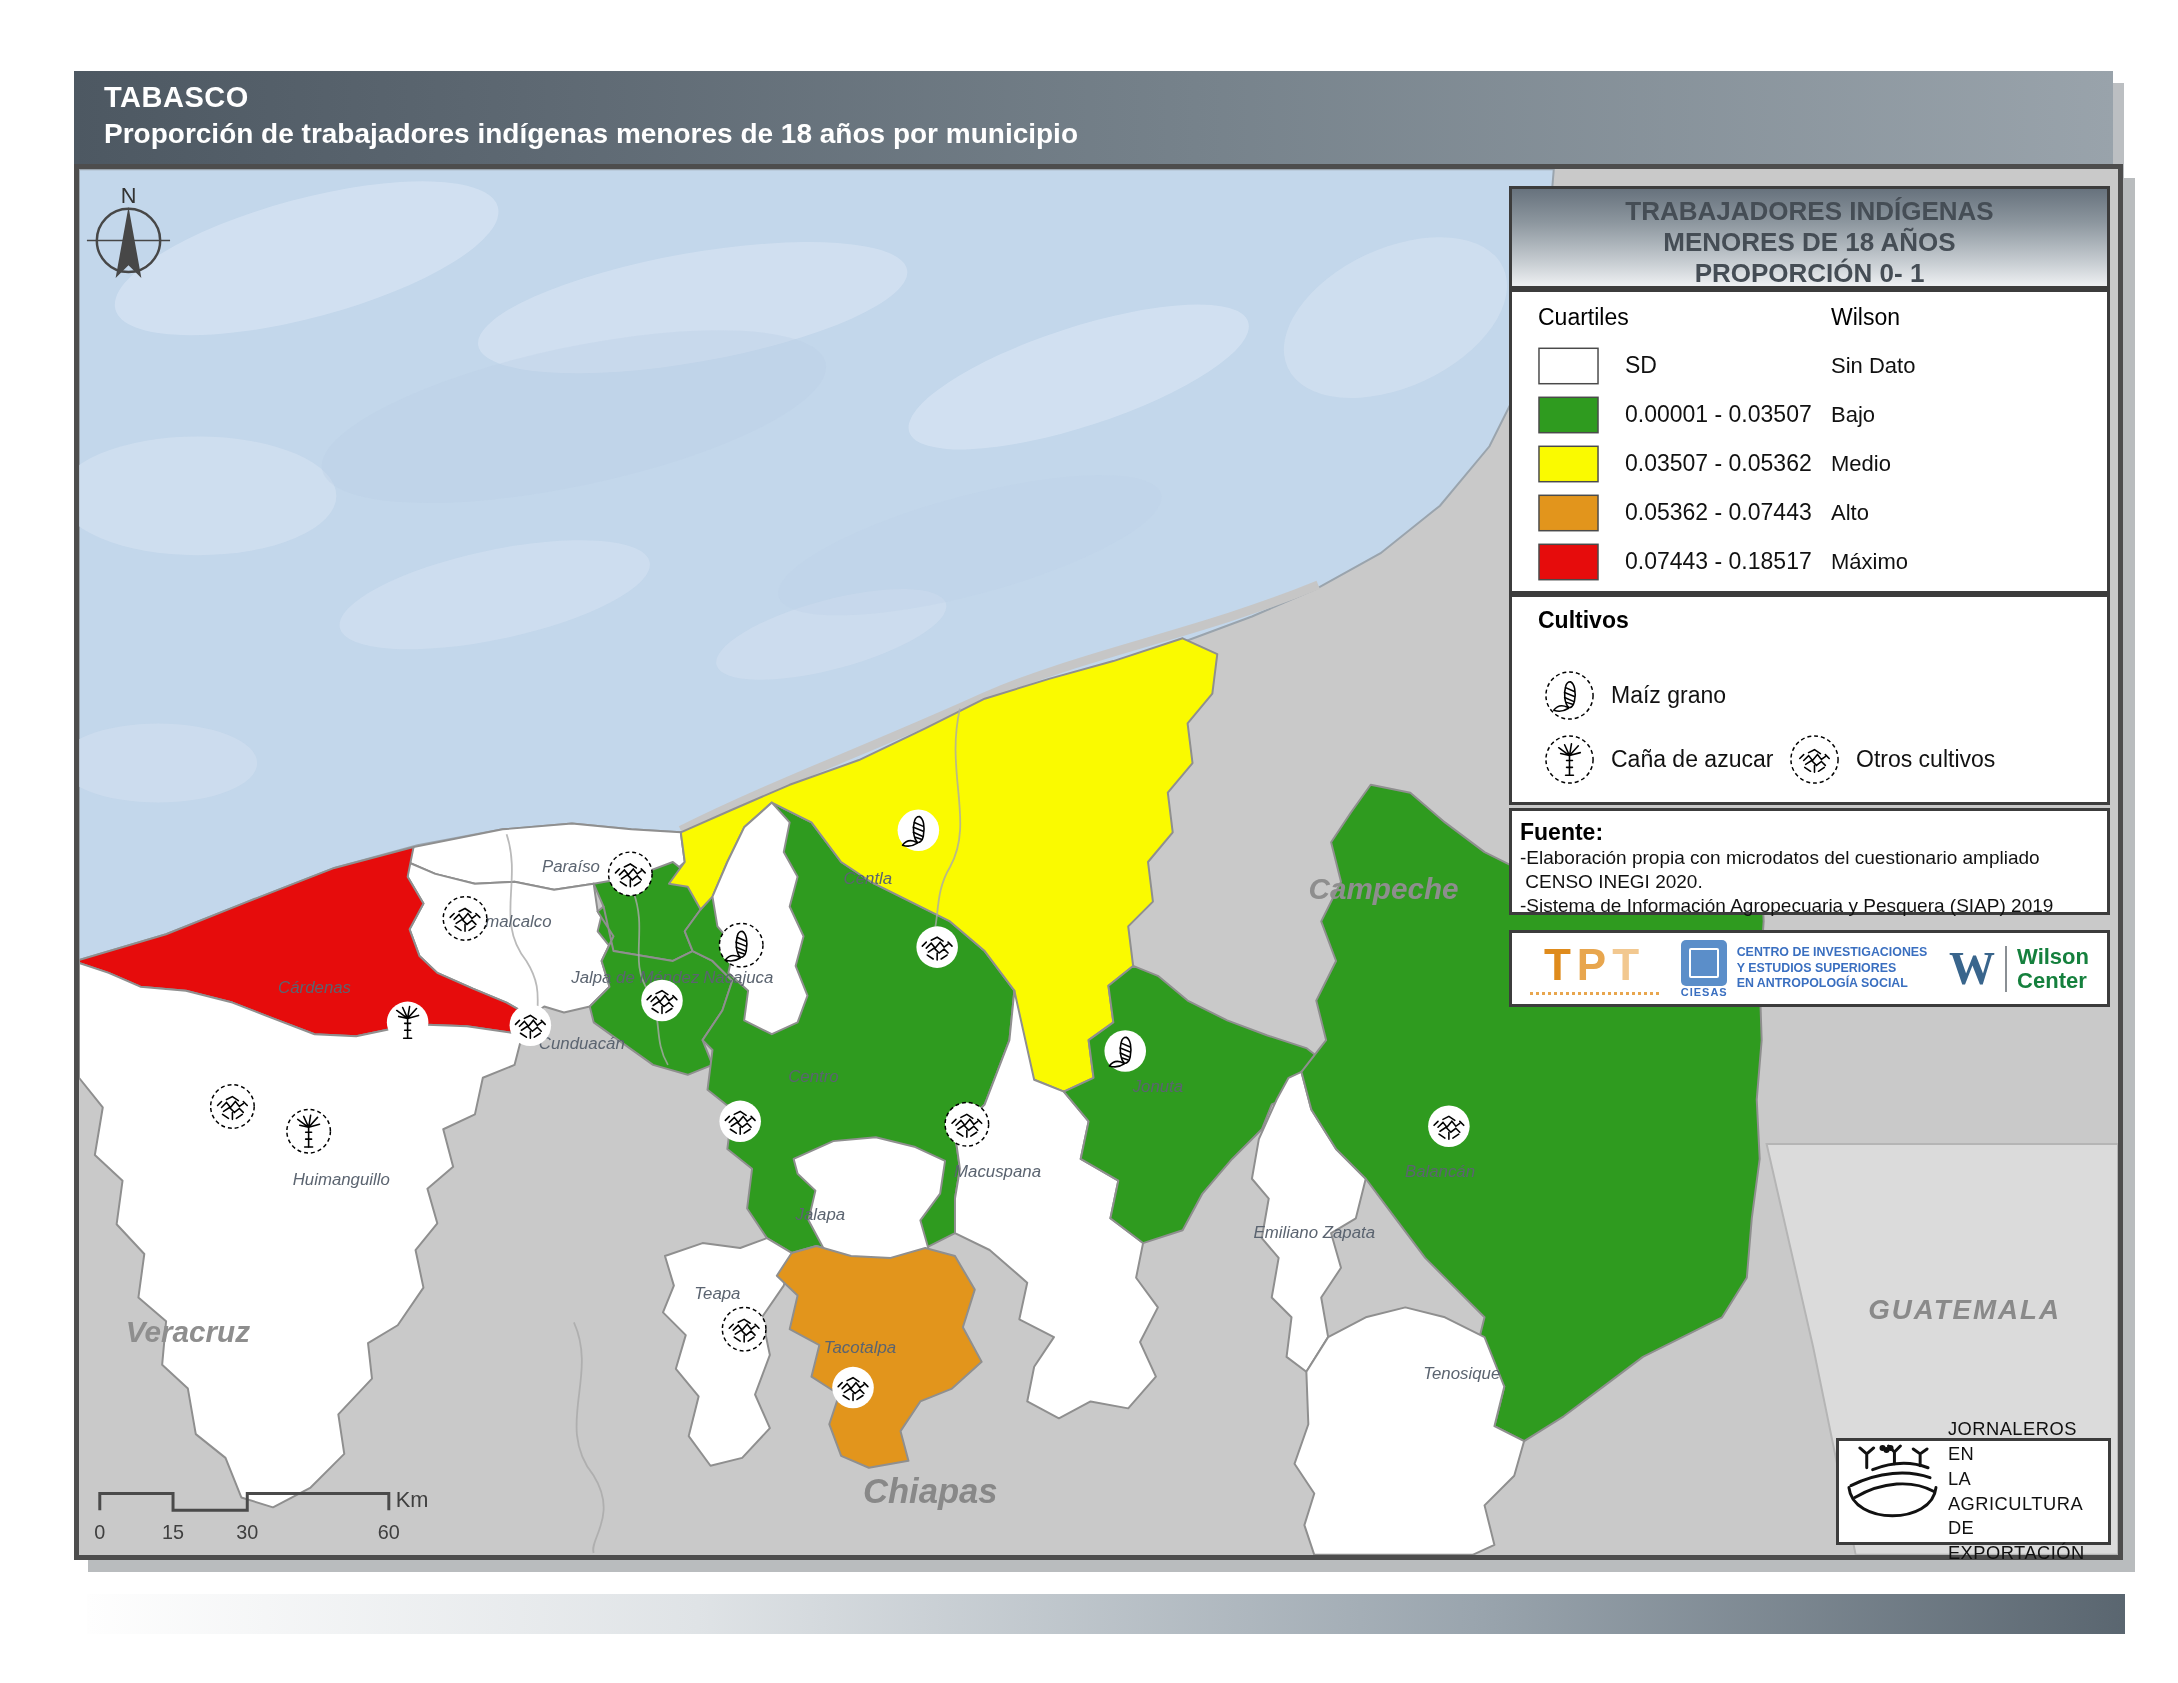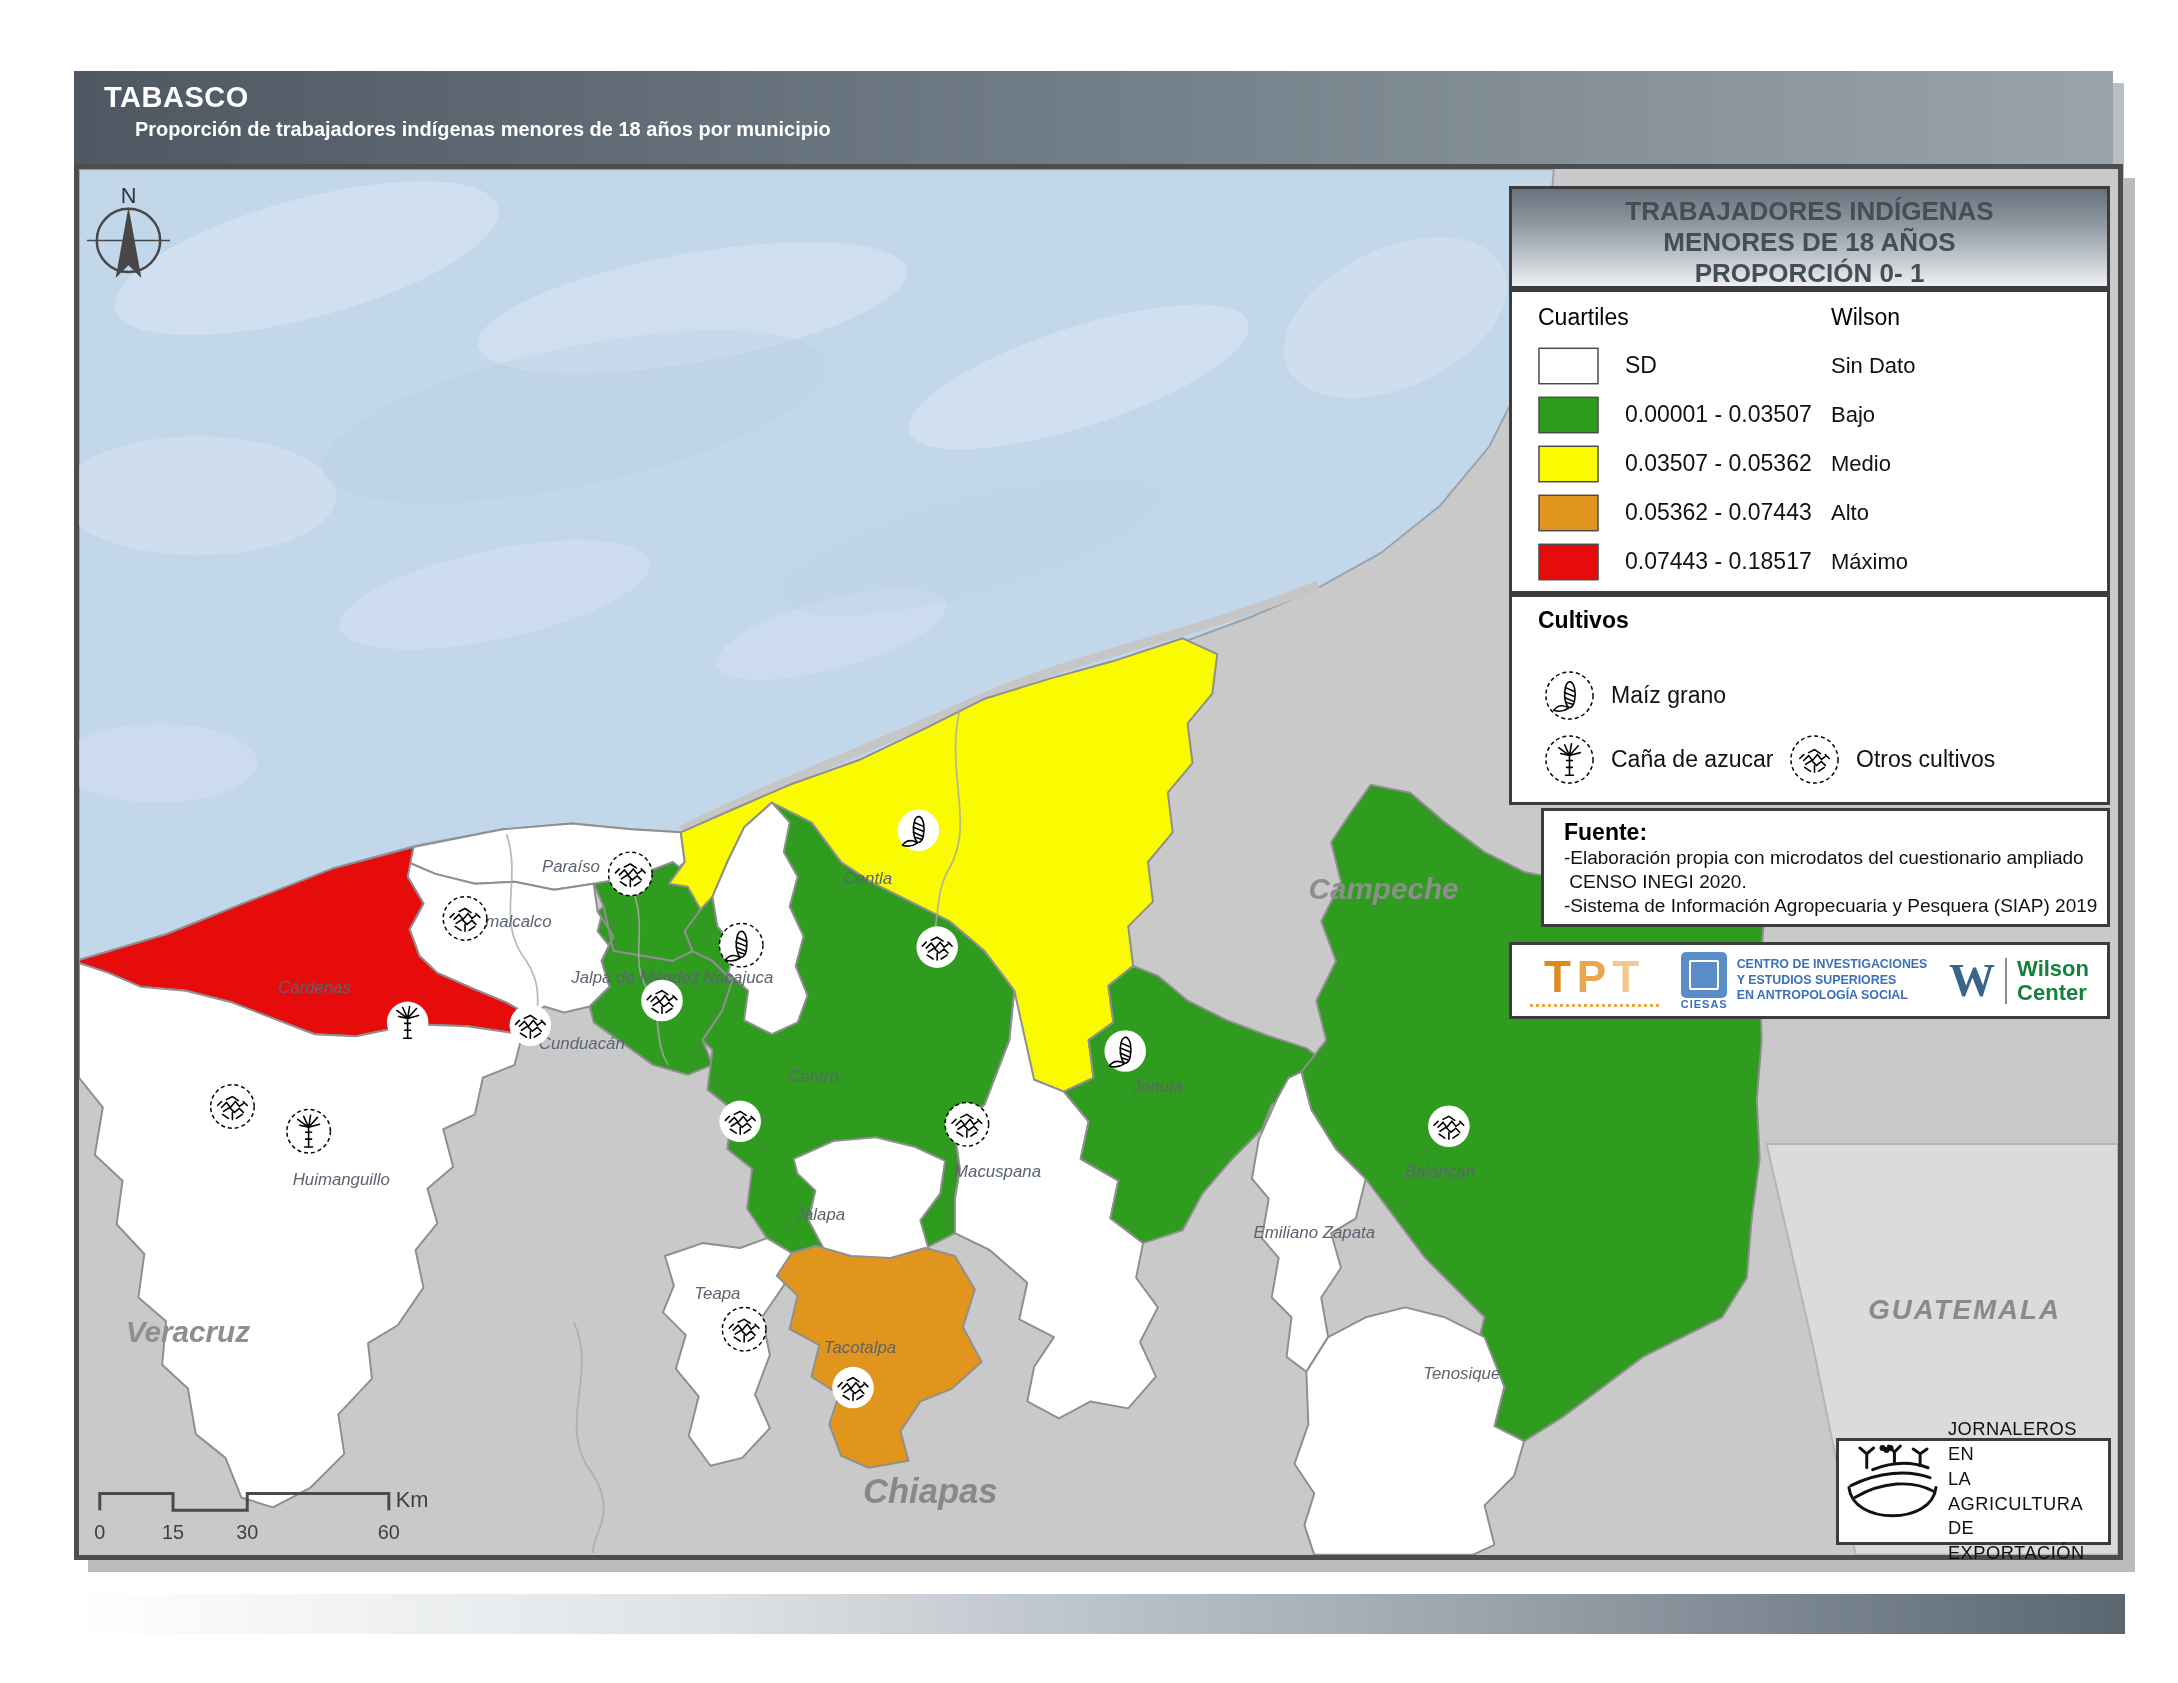--- a/index.html
+++ b/index.html
@@ -3,21 +3,21 @@
 <meta charset="utf-8">
 <style>
   html,body{margin:0;padding:0;background:#fff;font-family:"Liberation Sans",sans-serif;}
   #page{position:relative;width:2178px;height:1683px;background:#fff;overflow:hidden;}
 
   
   #title-bar{position:absolute;left:74px;top:71px;width:2039px;height:111px;
     background:linear-gradient(90deg,#4d5862 0%,#5d6872 22%,#76828b 55%,#99a3ab 100%);
     box-shadow:12px 11px 0 -1px #bcbfc2;color:#fff;padding:10px 0 0 30px;box-sizing:border-box;}
   #title-bar .t1{font-size:29px;font-weight:bold;letter-spacing:0.5px;}
-  #title-bar .t2{font-size:20px;font-weight:bold;margin-top:4px;margin-left:31px;}
+  #title-bar .t2{font-size:28px;font-weight:bold;margin-top:4px;}
 
   
   #map-frame{position:absolute;left:74px;top:164px;width:2039px;height:1386px;
     border:5px solid #4d4d4d;box-sizing:content-box;background:#c9c9c9;
     box-shadow:13px 13px 0 -1px #b9bcbe;}
   #map-frame svg{display:block;}
 
   .muni{stroke:#8f8f8f;stroke-width:2;stroke-linejoin:round;}
   .muni-lab{font:italic 17px "Liberation Sans",sans-serif;fill:#5b6470;text-anchor:middle;}
   .state-lab{font:italic bold 30px "Liberation Sans",sans-serif;fill:#8e8e8e;text-anchor:middle;}
@@ -35,21 +35,21 @@
     text-align:center;padding-top:7px;}
   #lg-title div{font-size:26px;font-weight:bold;color:#454d55;line-height:1.2;}
   #lg-quart{height:305px;padding:12px 0 0 26px;}
   .q-head{display:grid;grid-template-columns:293px auto;font-size:23px;font-weight:normal;color:#000;margin-bottom:10px;}
   .q-row{display:grid;grid-template-columns:87px 206px auto;align-items:center;height:49px;}
   .q-row .rng{font-size:23px;color:#111;}
   .q-row .lvl{font-size:22px;color:#111;}
   #lg-cult{height:211px;padding:10px 0 0 26px;position:relative;}
   #lg-cult .c-head{font-size:23px;font-weight:bold;}
   .c-item{position:absolute;display:flex;align-items:center;gap:14px;font-size:23px;color:#111;}
-  #lg-fuente{height:119px;margin-top:3px;padding:8px 0 0 20px;margin-left:32px;}
+  #lg-fuente{height:107px;margin-top:3px;padding:8px 0 0 8px;}
   #lg-fuente .f-head{font-size:23px;font-weight:bold;}
   .src-line{font-size:19px;color:#111;line-height:1.25;white-space:pre-wrap;}
   #lg-logos{height:77px;margin-top:15px;display:flex;align-items:center;justify-content:space-between;padding:0 18px;}
   #tpt{display:flex;flex-direction:column;align-items:center;line-height:1;}
   #tpt .tpt-word{font-size:44px;font-weight:bold;letter-spacing:6px;color:#df8b1c;}
   #tpt .tpt-word span:nth-child(2){color:#e8a64e;}
   #tpt .tpt-word span:nth-child(3){color:#f2c890;}
   #tpt .tpt-rule{width:129px;border-bottom:3px dotted #e8a64e;margin-top:5px;}
   #ciesas{display:flex;align-items:center;gap:9px;}
   #ciesas .ic{width:46px;height:46px;background:#5b8ec9;border-radius:5px;position:relative;}

